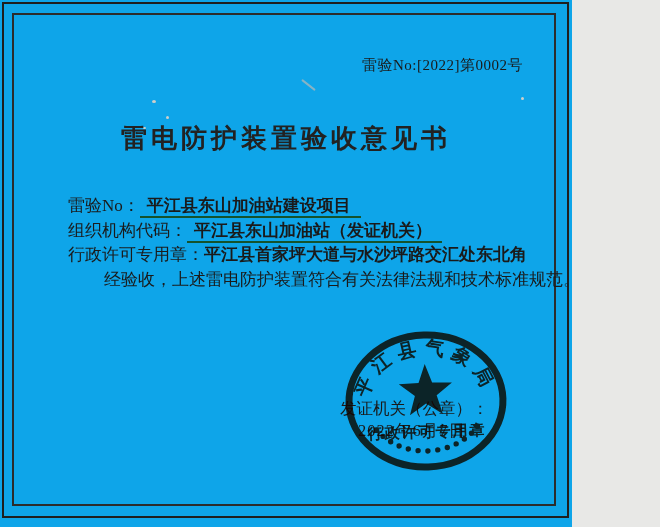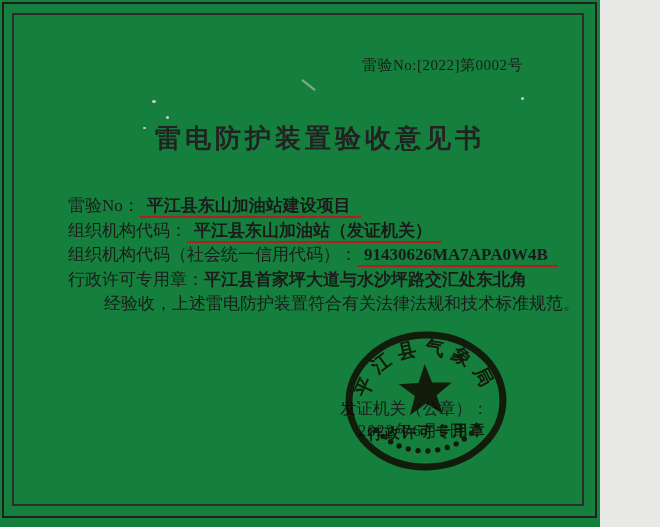--- a/index.html
+++ b/index.html
@@ -5,24 +5,23 @@
   html, body {
     margin: 0;
     padding: 0;
     background: #e8e8e6;
     font-family: "Liberation Serif", "DejaVu Serif", serif;
   }
   .page {
     position: relative;
     width: 572px;
     height: 527px;
-    background: #15803d;
+    background: #0ea5e9;
     overflow: hidden;
     color: #1a1a1a;
-    padding-left: 28px;
   }
   .outer-frame {
     position: absolute;
     left: 2px; top: 2px; right: 3px; bottom: 9px;
     border: 2px solid #1f1f1f;
     pointer-events: none;
   }
   .inner-frame {
     position: absolute;
     left: 12px; top: 13px; right: 16px; bottom: 21px;
@@ -39,35 +38,34 @@
   .title {
     position: absolute;
     left: 0; top: 121px;
     width: 100%;
     text-align: center;
     font-family: "Liberation Sans", "DejaVu Sans", sans-serif;
     font-weight: bold;
     font-size: 26px;
     letter-spacing: 4px;
     color: #222;
-    margin-left: 20px;
   }
   .body-block {
     position: absolute;
     left: 68px; top: 194px;
     width: 545px;
     font-size: 17px;
     line-height: 24.6px;
     white-space: nowrap;
   }
   .field-label { color: #1b1b1b; }
   .field-value {
     display: inline-block;
     font-weight: bold;
-    border-bottom: 2px solid #b91c1c;
+    border-bottom: 2px solid #14532d;
     padding: 0 10px 0 7px;
     line-height: 20px;
   }
   .plain-value { font-weight: bold; }
   .conclusion-line { white-space: nowrap; margin-left: 36px; }
   .issuer-line {
     position: absolute;
     left: 340px; top: 398px;
     font-size: 16.5px;
     white-space: nowrap;
@@ -128,23 +126,20 @@
   <div class="title">雷电防护装置验收意见书</div>
 
   <div class="body-block">
     <div class="field-line">
       <span class="field-label">雷验No：</span><span class="field-value">平江县东山加油站建设项目</span>
     </div>
     <div class="field-line">
       <span class="field-label">组织机构代码：</span><span class="field-value">平江县东山加油站（发证机关）</span>
     </div>
     <div class="field-line">
-      <span class="field-label">组织机构代码（社会统一信用代码）：</span><span class="field-value">91430626MA7APA0W4B</span>
-    </div>
-    <div class="field-line">
       <span class="field-label">行政许可专用章：</span><span class="plain-value">平江县首家坪大道与水沙坪路交汇处东北角</span>
     </div>
     <div class="conclusion-line">经验收，上述雷电防护装置符合有关法律法规和技术标准规范。</div>
   </div>
 
   <div class="issuer-line">发证机关（公章）：</div>
   <div class="date-line">2022年6月7日</div>
 
   <div class="stamp">
     <svg viewBox="0 0 172 146" xmlns="http://www.w3.org/2000/svg">

